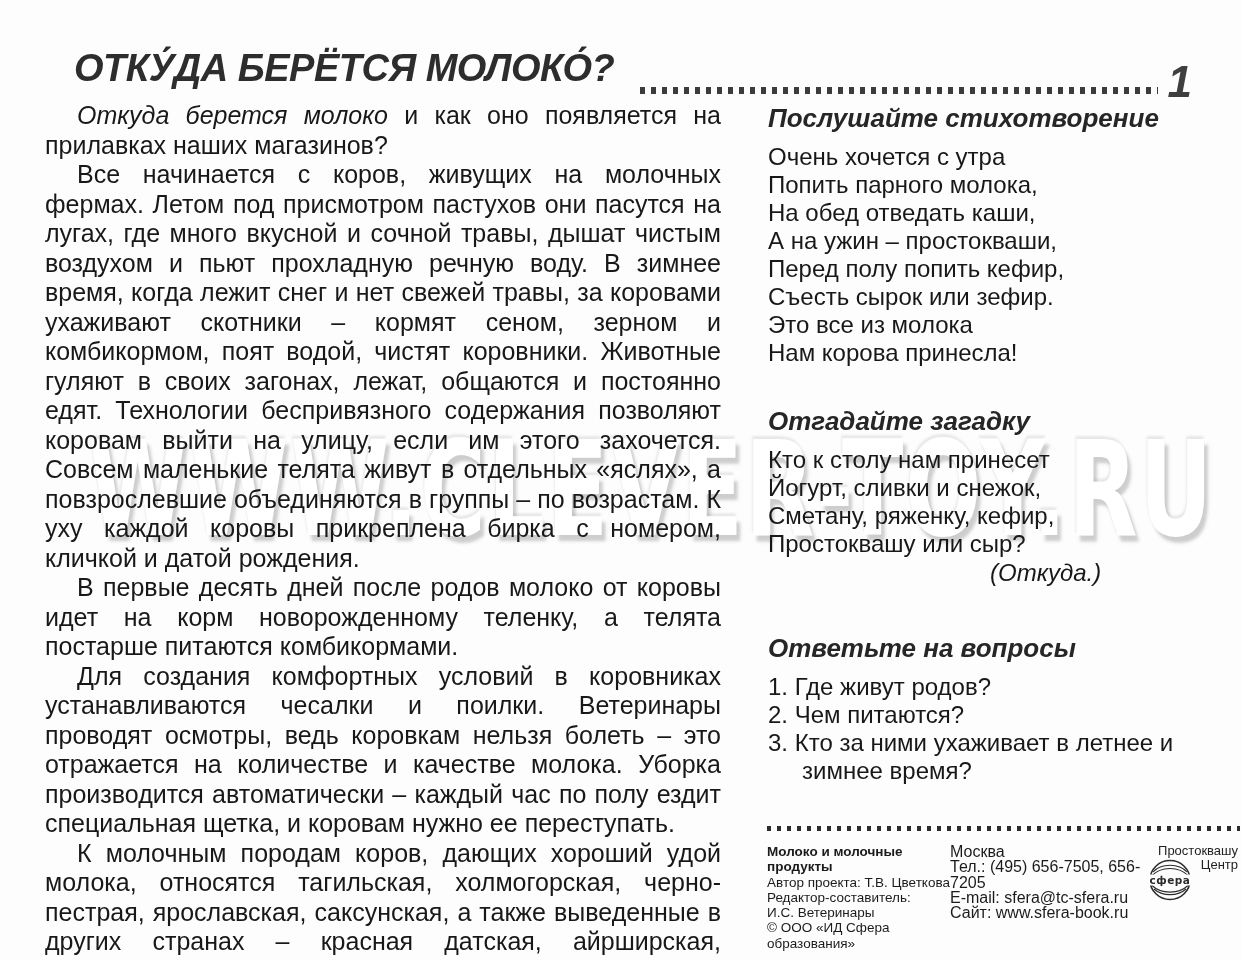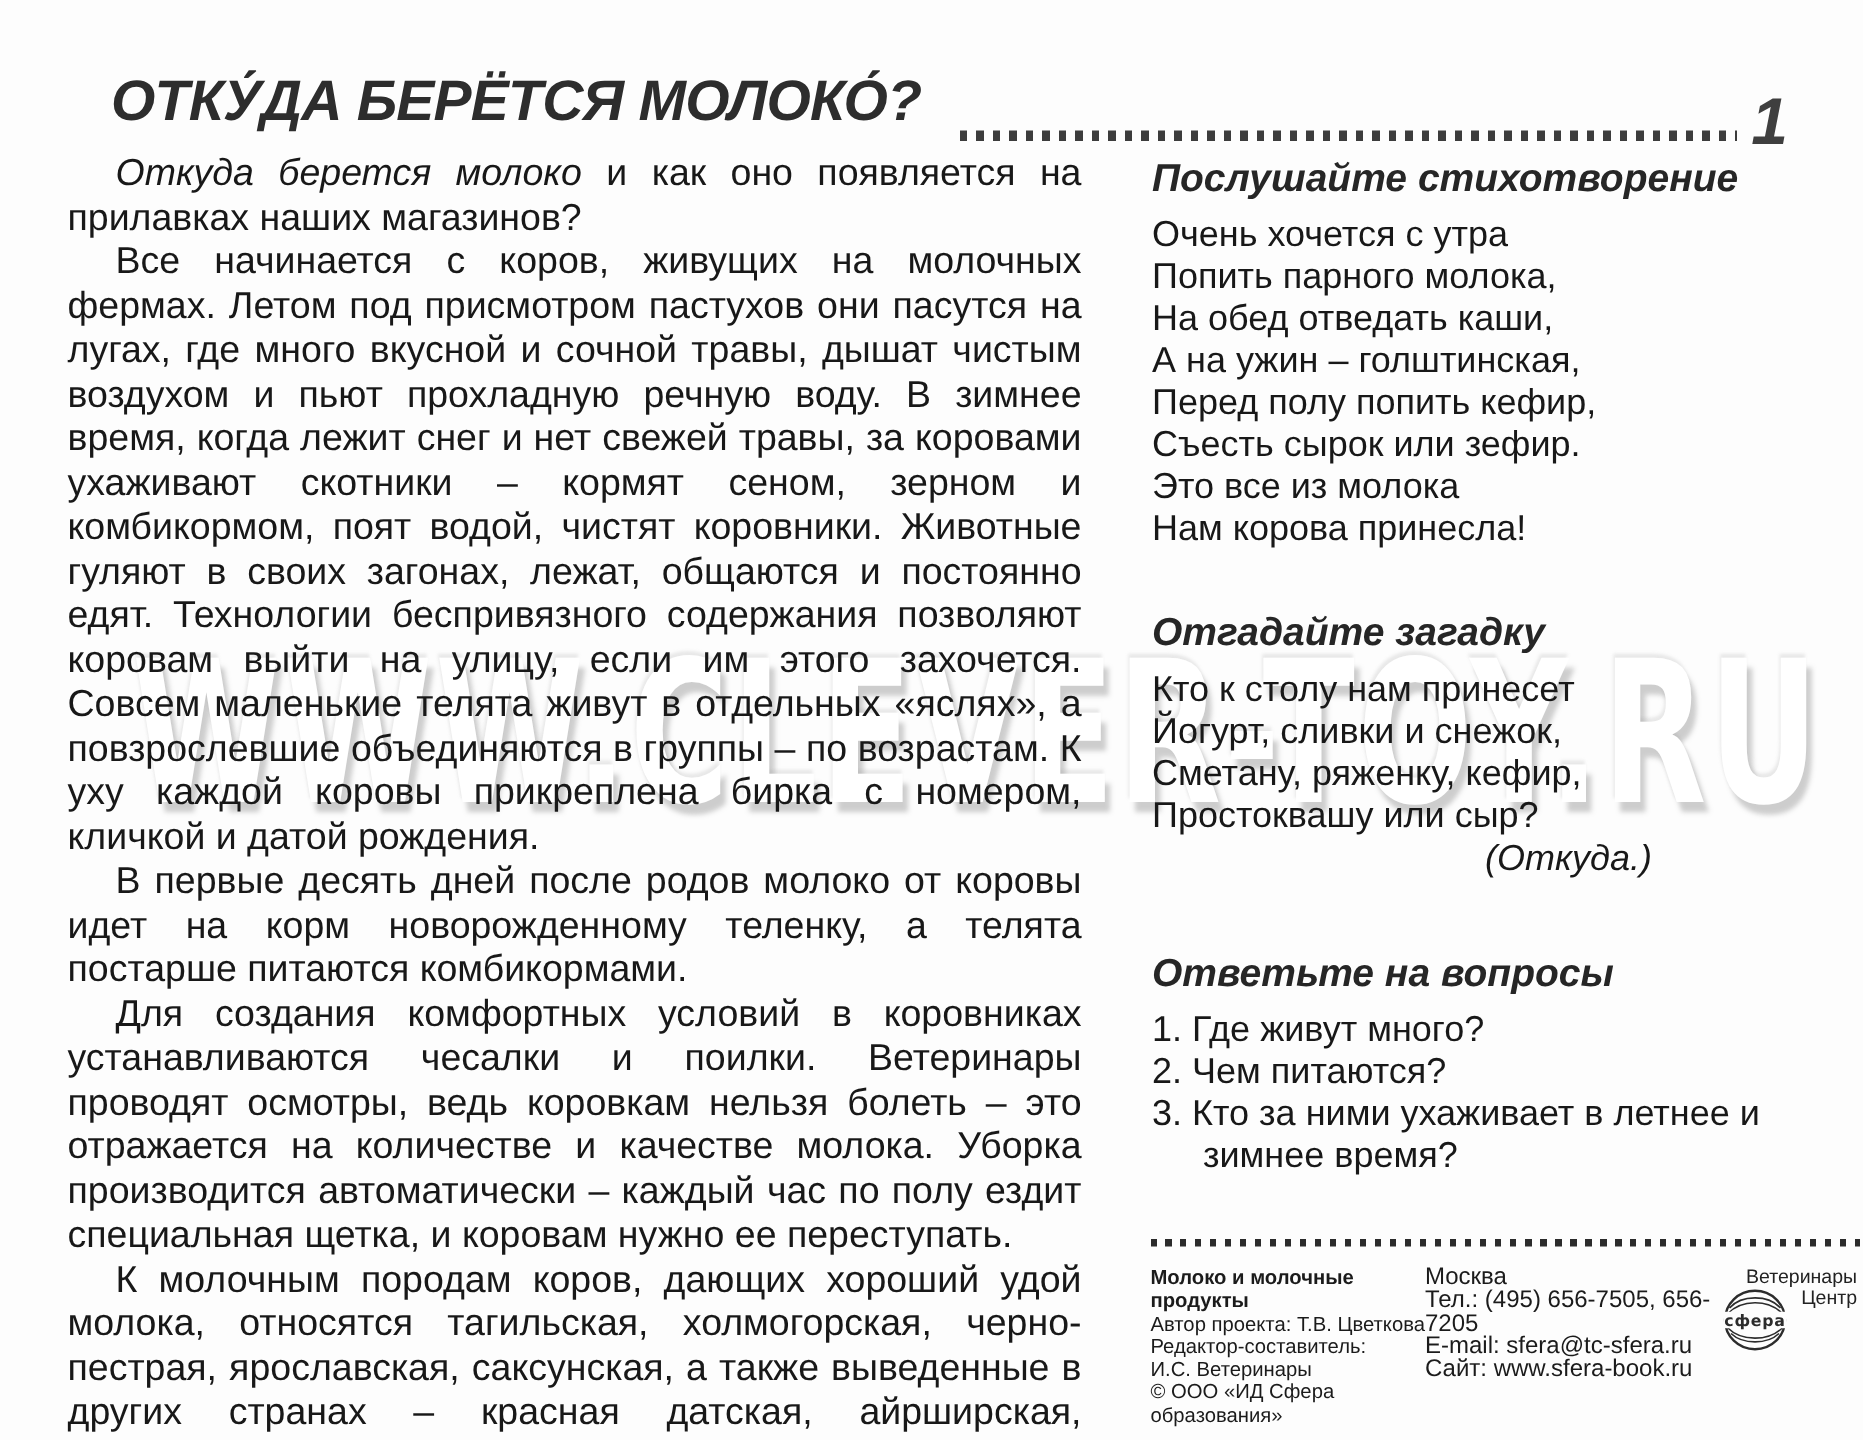--- a/index.html
+++ b/index.html
@@ -89,39 +89,39 @@
     <p>К молочным породам коров, дающих хороший удой молока, относятся тагильская, холмогорская, черно-пестрая, ярославская, саксунская, а также выведенные в других странах – красная датская, айрширская, джерсейская, голштинская, голландская.</p>
   </main>
 
   <aside class="sidebar">
 
     <section class="poem">
       <h2 class="sec-heading">Послушайте стихотворение</h2>
       <div class="line">Очень хочется с утра</div>
       <div class="line">Попить парного молока,</div>
       <div class="line">На обед отведать каши,</div>
-      <div class="line">А на ужин – голштинская,</div>
+      <div class="line">А на ужин – простокваши,</div>
       <div class="line">Перед полу попить кефир,</div>
       <div class="line">Съесть сырок или зефир.</div>
       <div class="line">Это все из молока</div>
       <div class="line">Нам корова принесла!</div>
     </section>
 
     <section class="riddle">
       <h2 class="sec-heading">Отгадайте загадку</h2>
       <div class="line">Кто к столу нам принесет</div>
       <div class="line">Йогурт, сливки и снежок,</div>
       <div class="line">Сметану, ряженку, кефир,</div>
       <div class="line">Простоквашу или сыр?</div>
       <div class="riddle-answer">(Откуда.)</div>
     </section>
 
     <section class="questions">
       <h2 class="sec-heading">Ответьте на вопросы</h2>
-      <div class="q"><span>1.</span> <span>Где живут много?</span></div>
+      <div class="q"><span>1.</span> <span>Где живут родов?</span></div>
       <div class="q"><span>2.</span> <span>Чем питаются?</span></div>
       <div class="q"><span>3.</span> <span>Кто за ними ухаживает в летнее и зимнее время?</span></div>
     </section>
 
   </aside>
 
   <footer class="footer">
     <div class="footer-dots"></div>
     <div class="footer-cols">
       <div class="f-col1">
@@ -131,21 +131,21 @@
         <div>И.С. Ветеринары</div>
         <div>© ООО «ИД Сфера образования»</div>
       </div>
       <div class="f-col2">
         <div>Москва</div>
         <div>Тел.: (495) 656-7505, 656-7205</div>
         <div>E-mail: sfera@tc-sfera.ru</div>
         <div>Сайт: www.sfera-book.ru</div>
       </div>
       <div class="f-logo">
-        <div class="lg1">Ветеринары</div>
+        <div class="lg1">Простоквашу</div>
         <div class="lg2">Центр</div>
         <svg width="46" height="44" viewBox="0 0 46 44">
           <ellipse cx="22" cy="22" rx="20" ry="19.5" fill="none" stroke="#2c2c2c" stroke-width="1.6"></ellipse>
           <path d="M5,14 C13,5 31,5 39,14" fill="none" stroke="#2c2c2c" stroke-width="1.1"></path>
           <path d="M3.5,18 C13,8 31,8 40.5,18" fill="none" stroke="#2c2c2c" stroke-width="1.1"></path>
           <path d="M3.5,27 C13,36.5 31,36.5 40.5,27" fill="none" stroke="#2c2c2c" stroke-width="1.1"></path>
           <path d="M6,31 C14,38.5 30,38.5 38,31" fill="none" stroke="#2c2c2c" stroke-width="1.1"></path>
           <rect x="1" y="16.5" width="42" height="11" fill="#fdfdfd"></rect>
           <text x="22" y="25.8" text-anchor="middle" font-family="DejaVu Sans, sans-serif" font-size="10.5" font-weight="bold" fill="#2c2c2c" letter-spacing="0.5">сфера</text>
         </svg>

